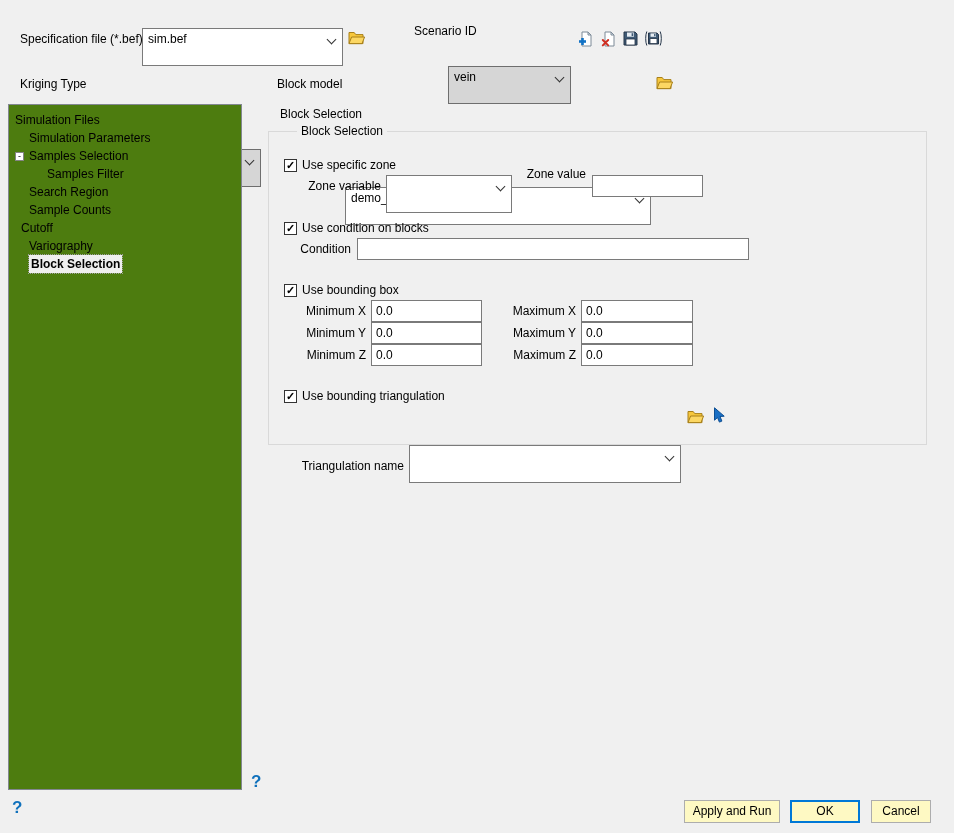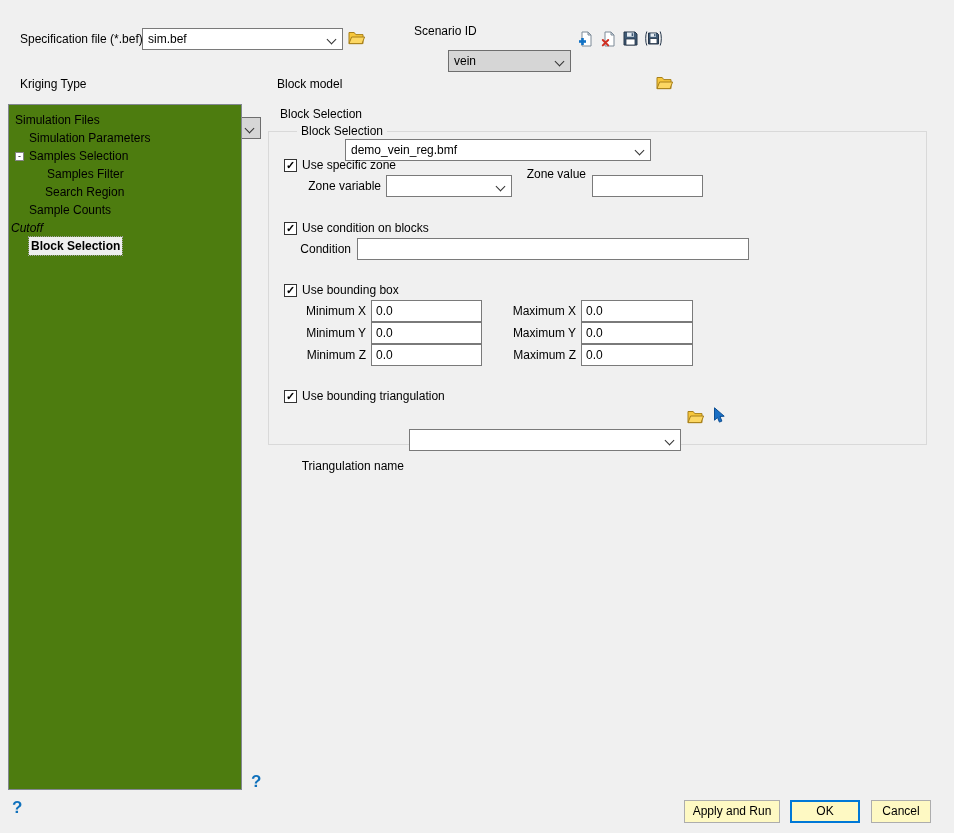--- a/index.html
+++ b/index.html
@@ -1,20 +1,20 @@
 <!DOCTYPE html>
 <html><head>
 <meta charset="utf-8">
 <style>
   html,body{margin:0;padding:0;}
   body{width:954px;height:833px;background:#f0f0f0;font-family:"Liberation Sans",sans-serif;font-size:12px;color:#000;position:relative;overflow:hidden;}
   .abs{position:absolute;}
   .lbl{height:22px;line-height:22px;white-space:nowrap;}
   .r{text-align:right;}
-  .combo{box-sizing:border-box;border:1px solid #7a7a7a;background:#fff;height:22px;line-height:20px;padding:0 18px 6px 5px;position:relative;white-space:nowrap;overflow:hidden;}
+  .combo{box-sizing:border-box;border:1px solid #7a7a7a;background:#fff;height:38px;line-height:20px;padding:0 18px 6px 5px;position:relative;white-space:nowrap;overflow:hidden;}
   .combo.gray{background:#d6d6d6;border-color:#6e6e6e;}
   .chev{position:absolute;right:7px;top:7px;width:6px;height:6px;border-right:1.3px solid #333;border-bottom:1.3px solid #333;transform:rotate(45deg);}
   input.tbox{box-sizing:border-box;border:1px solid #7a7a7a;background:#fff;height:22px;font:12px "Liberation Sans",sans-serif;padding:0 4px;outline:none;}
   .cbrow{display:flex;align-items:center;gap:5px;height:16px;white-space:nowrap;}
   .cbbox{box-sizing:border-box;width:13px;height:13px;border:1px solid #333;background:#fff;display:flex;align-items:center;justify-content:center;font-size:11px;font-weight:bold;line-height:1;flex:0 0 13px;}
   .group{border:1px solid #d9d9d9;}
   .legend{position:absolute;top:-8px;left:28px;background:#f0f0f0;padding:0 4px;height:15px;line-height:15px;white-space:nowrap;}
   .tree{box-sizing:border-box;background:#4d7c0f;border:1px solid #828790;padding-top:6px;}
   .trow{height:18px;line-height:18px;display:flex;align-items:center;white-space:nowrap;}
   .expander{box-sizing:border-box;width:9px;height:9px;border:1px solid #848484;background:#fff;display:inline-flex;align-items:center;justify-content:center;font-size:9px;line-height:1;margin-right:5px;flex:0 0 9px;}
@@ -115,28 +115,31 @@
   </div>
   <div class="trow" style="padding-left:6px;">
     <span class="expander">
         <span>-</span>
       </span>
     <span>Samples Selection</span>
   </div>
   <div class="trow" style="padding-left:38px;">
     <span>Samples Filter</span>
   </div>
-  <div class="trow" style="padding-left:36px;">
+  <div class="trow" style="padding-left:20px;">
     <span>Search Region</span>
   </div>
   <div class="trow" style="padding-left:20px;">
     <span>Sample Counts</span>
   </div>
-  <div class="trow" style="padding-left:2px;font-style:italic;">
+  <div class="trow" style="padding-left:12px;">
     <span>Cutoff</span>
+  </div>
+  <div class="trow" style="padding-left:20px;">
+    <span>Variography</span>
   </div>
   <div class="trow" style="padding-left:20px;">
     <span class="sel">Block Selection</span>
   </div>
 </div>
 
 <div class="abs" style="left:280px;top:107px;">Block Selection</div>
 
 <div class="abs group" style="left:268px;top:131px;width:657px;height:312px;">
   <span class="legend">Block Selection</span>

